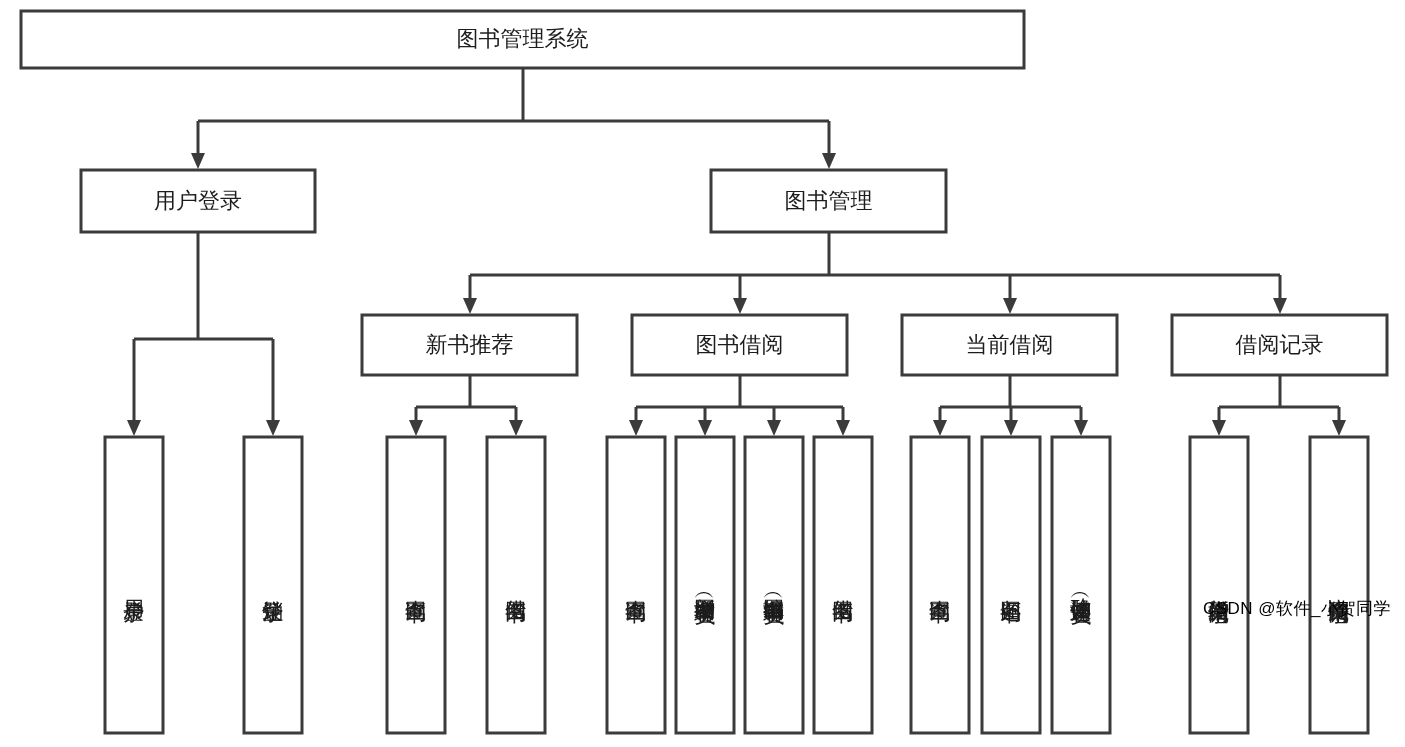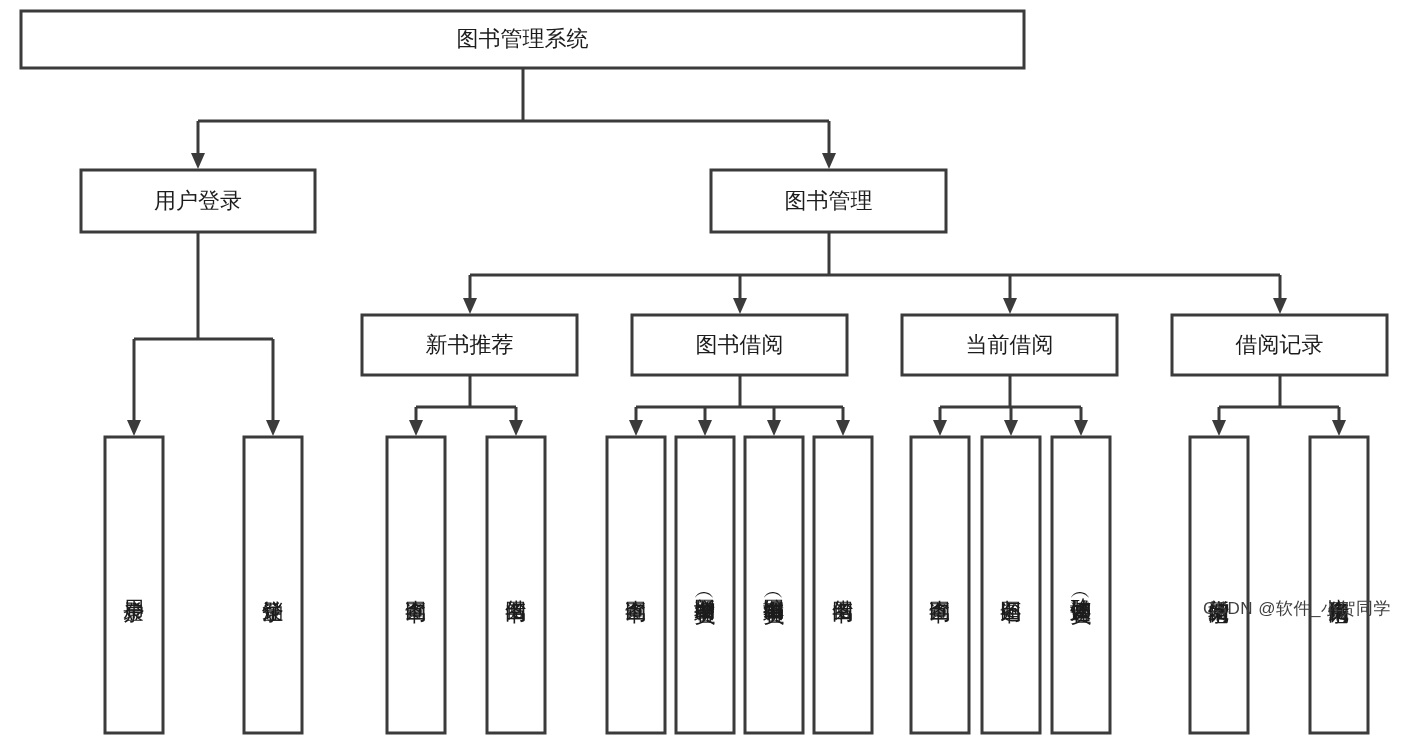--- a/index.html
+++ b/index.html
@@ -15,21 +15,21 @@
               dominant-baseline:middle;}
   .leaf-fo{overflow:visible;}
   .leaf-vert{writing-mode:vertical-rl;text-orientation:upright;
              font-family:"Liberation Sans","DejaVu Sans",sans-serif;
              font-size:21px;line-height:1.22;letter-spacing:1px;
              color:#1c1c1c;width:100%;height:100%;
              display:flex;align-items:center;justify-content:center;
              text-align:center;white-space:nowrap;}
   .watermark{position:absolute;right:14px;bottom:4px;
              font-family:"Liberation Sans","DejaVu Sans",sans-serif;
-             font-size:17px;color:#404040;letter-spacing:.5px;
+             font-size:17px;color:#000000;letter-spacing:.5px;
              pointer-events:none;user-select:none;}
 </style>
 </head>
 <body>
 
 <div id="diagram-root">
 
   <svg id="tree" viewBox="0 0 1405 747">
     <g id="edges-layer">
         <path class="conn" d="M 523 68 L 523 121"></path>

